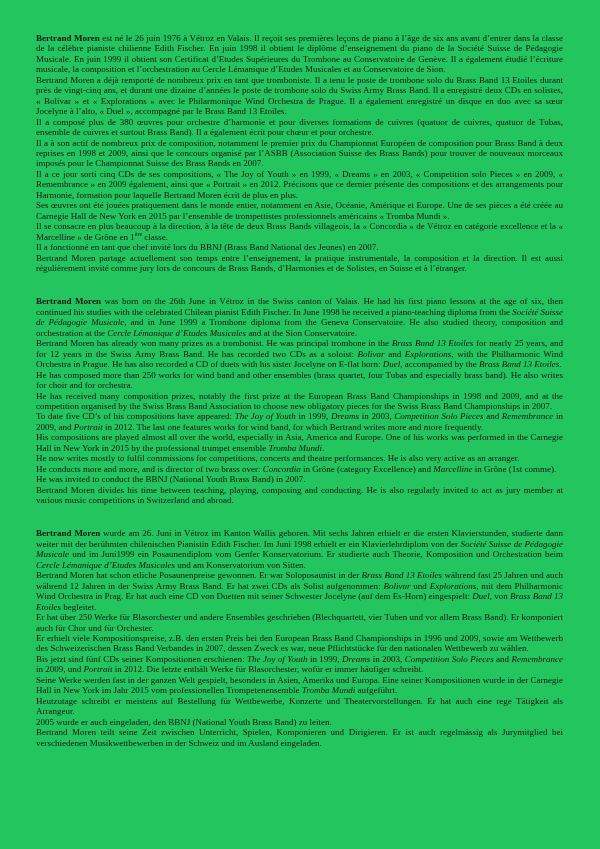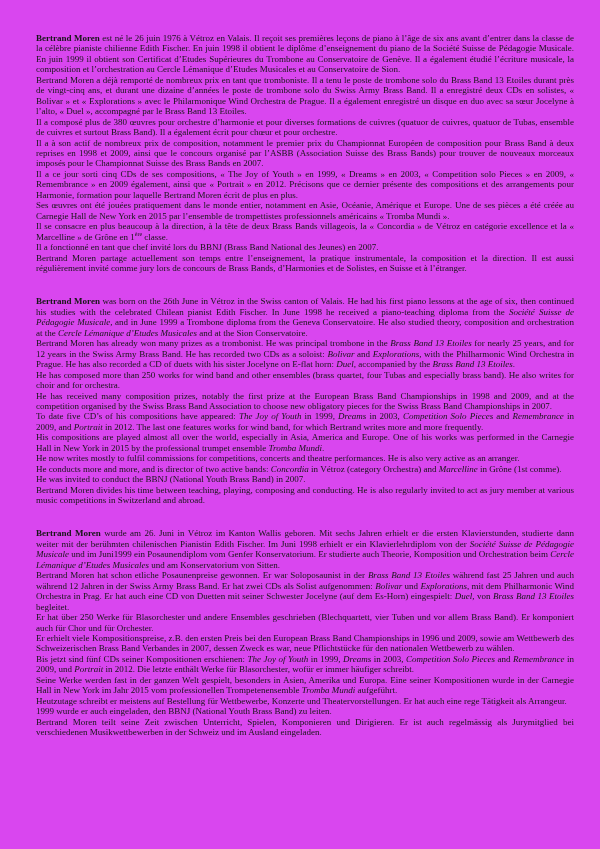--- a/index.html
+++ b/index.html
@@ -5,22 +5,22 @@
   html, body {
     margin: 0;
     padding: 0;
     background: #ffffff;
   }
   .page {
     position: relative;
     width: 600px;
     height: 849px;
     box-sizing: border-box;
-    padding: 33px 26px 0 36px;
-    background: #d946ef;
+    padding: 33px 37px 0 36px;
+    background: #22c55e;
     font-family: "Liberation Serif", "DejaVu Serif", serif;
     font-size: 9px;
     line-height: 10.45px;
     color: #161616;
     text-align: justify;
     overflow: hidden;
   }
   .text-block {
     margin: 0 0 23px 0;
   }
@@ -52,28 +52,28 @@
       <p class="para"><span>Bertrand Moren partage actuellement son temps entre l’enseignement, la pratique instrumentale, la composition et la direction. Il est aussi régulièrement invité comme jury lors de concours de Brass Bands, d’Harmonies et de Solistes, en Suisse et à l’étranger.</span></p>
     </div>
   <div class="text-block">
       <p class="para"><span class="seg-b">Bertrand Moren</span><span> was born on the 26th June in Vétroz in the Swiss canton of Valais. He had his first piano lessons at the age of six, then continued his studies with the celebrated Chilean pianist Edith Fischer. In June 1998 he received a piano-teaching diploma from the </span><span class="seg-i">Société Suisse de Pédagogie Musicale</span><span>, and in June 1999 a Trombone diploma from the Geneva Conservatoire. He also studied theory, composition and orchestration at the </span><span class="seg-i">Cercle Lémanique d’Etudes Musicales</span><span> and at the Sion Conservatoire.</span></p>
       <p class="para"><span>Bertrand Moren has already won many prizes as a trombonist. He was principal trombone in the </span><span class="seg-i">Brass Band 13 Etoiles</span><span> for nearly 25 years, and for 12 years in the Swiss Army Brass Band. He has recorded two CDs as a soloist: </span><span class="seg-i">Bolivar</span><span> and </span><span class="seg-i">Explorations</span><span>, with the Philharmonic Wind Orchestra in Prague. He has also recorded a CD of duets with his sister Jocelyne on E-flat horn: </span><span class="seg-i">Duel</span><span>, accompanied by the </span><span class="seg-i">Brass Band 13 Etoiles</span><span>.</span></p>
       <p class="para"><span>He has composed more than 250 works for wind band and other ensembles (brass quartet, four Tubas and especially brass band). He also writes for choir and for orchestra.</span></p>
       <p class="para"><span>He has received many composition prizes, notably the first prize at the European Brass Band Championships in 1998 and 2009, and at the competition organised by the Swiss Brass Band Association to choose new obligatory pieces for the Swiss Brass Band Championships in 2007.</span></p>
       <p class="para"><span>To date five CD’s of his compositions have appeared: </span><span class="seg-i">The Joy of Youth</span><span> in 1999, </span><span class="seg-i">Dreams</span><span> in 2003, </span><span class="seg-i">Competition Solo Pieces</span><span> and </span><span class="seg-i">Remembrance</span><span> in 2009, and </span><span class="seg-i">Portrait</span><span> in 2012. The last one features works for wind band, for which Bertrand writes more and more frequently.</span></p>
       <p class="para"><span>His compositions are played almost all over the world, especially in Asia, America and Europe. One of his works was performed in the Carnegie Hall in New York in 2015 by the professional trumpet ensemble </span><span class="seg-i">Tromba Mundi</span><span>.</span></p>
       <p class="para"><span>He now writes mostly to fulfil commissions for competitions, concerts and theatre performances. He is also very active as an arranger.</span></p>
-      <p class="para"><span>He conducts more and more, and is director of two active bands: </span><span class="seg-i">Concordia</span><span> in Vétroz (category Orchestra) and </span><span class="seg-i">Marcelline</span><span> in Grône (1st comme).</span></p>
+      <p class="para"><span>He conducts more and more, and is director of two brass over: </span><span class="seg-i">Concordia</span><span> in Grône (category Excellence) and </span><span class="seg-i">Marcelline</span><span> in Grône (1st comme).</span></p>
       <p class="para"><span>He was invited to conduct the BBNJ (National Youth Brass Band) in 2007.</span></p>
       <p class="para"><span>Bertrand Moren divides his time between teaching, playing, composing and conducting. He is also regularly invited to act as jury member at various music competitions in Switzerland and abroad.</span></p>
     </div>
   <div class="text-block">
       <p class="para"><span class="seg-b">Bertrand Moren</span><span> wurde am 26. Juni in Vétroz im Kanton Wallis geboren. Mit sechs Jahren erhielt er die ersten Klavierstunden, studierte dann weiter mit der berühmten chilenischen Pianistin Edith Fischer. Im Juni 1998 erhielt er ein Klavierlehrdiplom von der </span><span class="seg-i">Société Suisse de Pédagogie Musicale</span><span> und im Juni1999 ein Posaunendiplom vom Genfer Konservatorium. Er studierte auch Theorie, Komposition und Orchestration beim </span><span class="seg-i">Cercle Lémanique d’Etudes Musicales</span><span> und am Konservatorium von Sitten.</span></p>
       <p class="para"><span>Bertrand Moren hat schon etliche Posaunenpreise gewonnen. Er war Soloposaunist in der </span><span class="seg-i">Brass Band 13 Etoiles</span><span> während fast 25 Jahren und auch während 12 Jahren in der Swiss Army Brass Band. Er hat zwei CDs als Solist aufgenommen: </span><span class="seg-i">Bolivar</span><span> und </span><span class="seg-i">Explorations</span><span>, mit dem Philharmonic Wind Orchestra in Prag. Er hat auch eine CD von Duetten mit seiner Schwester Jocelyne (auf dem Es-Horn) eingespielt: </span><span class="seg-i">Duel</span><span>, von </span><span class="seg-i">Brass Band 13 Etoiles</span><span> begleitet.</span></p>
       <p class="para"><span>Er hat über 250 Werke für Blasorchester und andere Ensembles geschrieben (Blechquartett, vier Tuben und vor allem Brass Band). Er komponiert auch für Chor und für Orchester.</span></p>
       <p class="para"><span>Er erhielt viele Kompositionspreise, z.B. den ersten Preis bei den European Brass Band Championships in 1996 und 2009, sowie am Wettbewerb des Schweizerischen Brass Band Verbandes in 2007, dessen Zweck es war, neue Pflichtstücke für den nationalen Wettbewerb zu wählen.</span></p>
       <p class="para"><span>Bis jetzt sind fünf CDs seiner Kompositionen erschienen: </span><span class="seg-i">The Joy of Youth</span><span> in 1999, </span><span class="seg-i">Dreams</span><span> in 2003, </span><span class="seg-i">Competition Solo Pieces</span><span> and </span><span class="seg-i">Remembrance</span><span> in 2009, und </span><span class="seg-i">Portrait</span><span> in 2012. Die letzte enthält Werke für Blasorchester, wofür er immer häufiger schreibt.</span></p>
       <p class="para"><span>Seine Werke werden fast in der ganzen Welt gespielt, besonders in Asien, Amerika und Europa. Eine seiner Kompositionen wurde in der Carnegie Hall in New York im Jahr 2015 vom professionellen Trompetenensemble </span><span class="seg-i">Tromba Mundi</span><span> aufgeführt.</span></p>
       <p class="para"><span>Heutzutage schreibt er meistens auf Bestellung für Wettbewerbe, Konzerte und Theatervorstellungen. Er hat auch eine rege Tätigkeit als Arrangeur.</span></p>
-      <p class="para"><span>1999 wurde er auch eingeladen, den BBNJ (National Youth Brass Band) zu leiten.</span></p>
+      <p class="para"><span>2005 wurde er auch eingeladen, den BBNJ (National Youth Brass Band) zu leiten.</span></p>
       <p class="para"><span>Bertrand Moren teilt seine Zeit zwischen Unterricht, Spielen, Komponieren und Dirigieren. Er ist auch regelmässig als Jurymitglied bei verschiedenen Musikwettbewerben in der Schweiz und im Ausland eingeladen.</span></p>
     </div>
 </div>
 
 </body></html>

